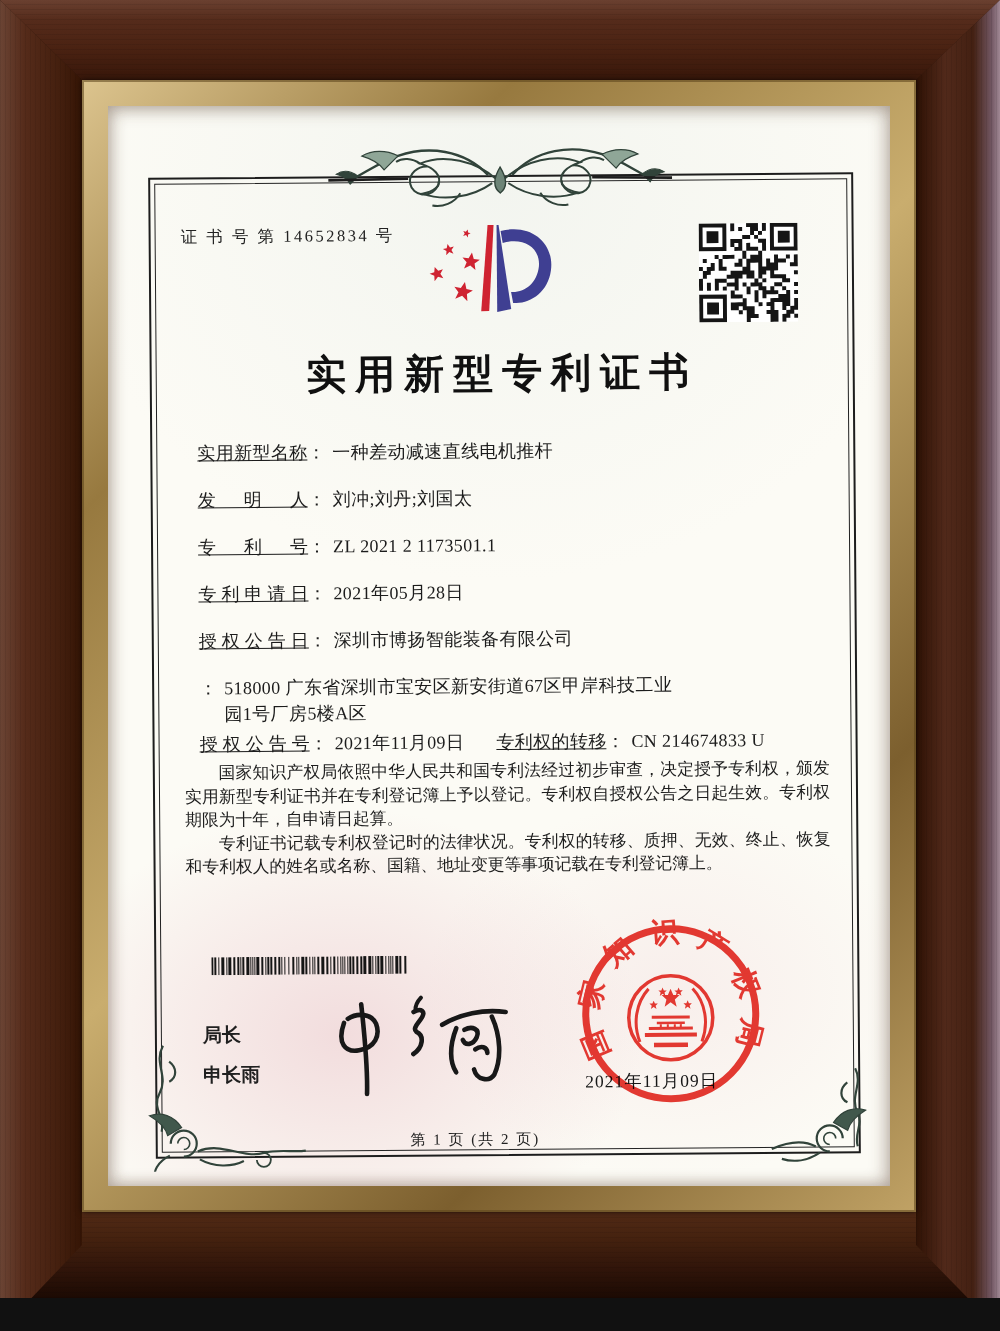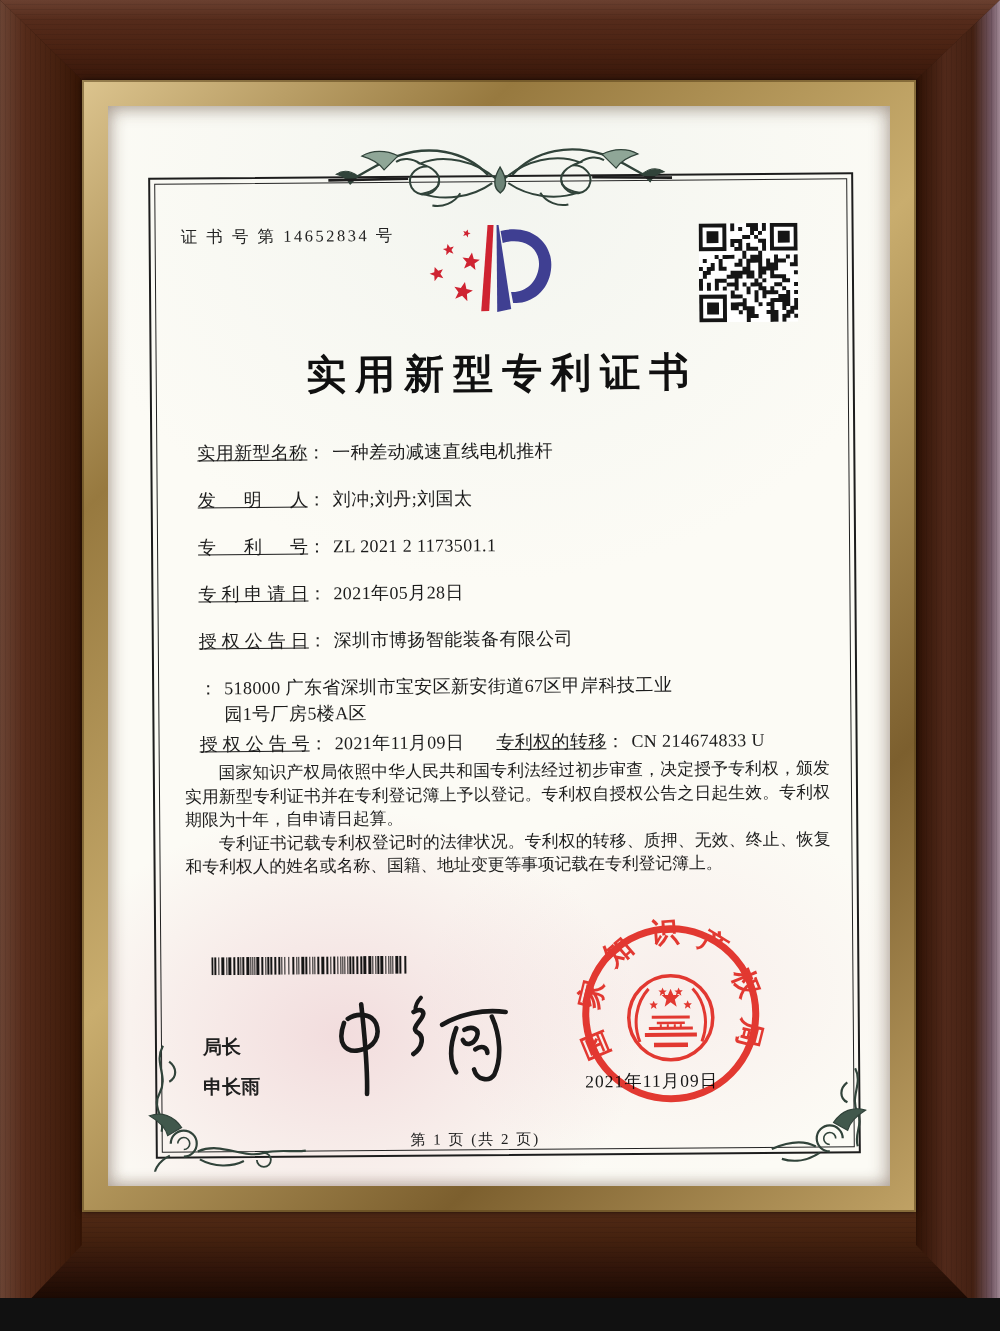--- a/index.html
+++ b/index.html
@@ -56,21 +56,21 @@
   .fcolon{flex:none;}
   .fvalue{margin-left:7px;letter-spacing:.4px;}
   .frow.address .fvalue{max-width:522px;}
   .grant-no-group{display:flex;margin-left:32px;}
   .bodytext{position:absolute;left:30px;top:582px;width:645px;font-size:16.8px;line-height:23.5px;
     text-align:justify;color:#1d1d1d;}
   .bodytext p{margin:0;text-indent:2em;}
   .barcode{position:absolute;left:55px;top:778px;width:198px;height:18px;}
   .signer{position:absolute;left:46px;top:843px;font-family:"Liberation Sans","DejaVu Sans",sans-serif;
     font-size:19px;font-weight:600;color:#202020;}
-  .signer div{margin-bottom:14px;margin-top:12px;}
+  .signer div{margin-bottom:14px;}
   .signature{position:absolute;left:158px;top:808px;width:214px;height:118px;}
   .seal-date{position:absolute;left:428px;top:893px;font-size:17.5px;letter-spacing:1px;color:#171717;}
   .seal{position:absolute;left:418px;top:742px;width:192px;height:192px;mix-blend-mode:multiply;opacity:.93;}
   .footer{position:absolute;left:0;right:66px;top:953px;text-align:center;font-size:15px;letter-spacing:2px;color:#222;}
   .flourish-top{position:absolute;left:178px;top:-36px;width:344px;height:76px;}
   .flourish-bl{position:absolute;left:-14px;top:860px;width:172px;height:132px;}
   .flourish-br{position:absolute;left:606px;top:884px;width:112px;height:104px;}
 </style>
 </head>
 <body>

